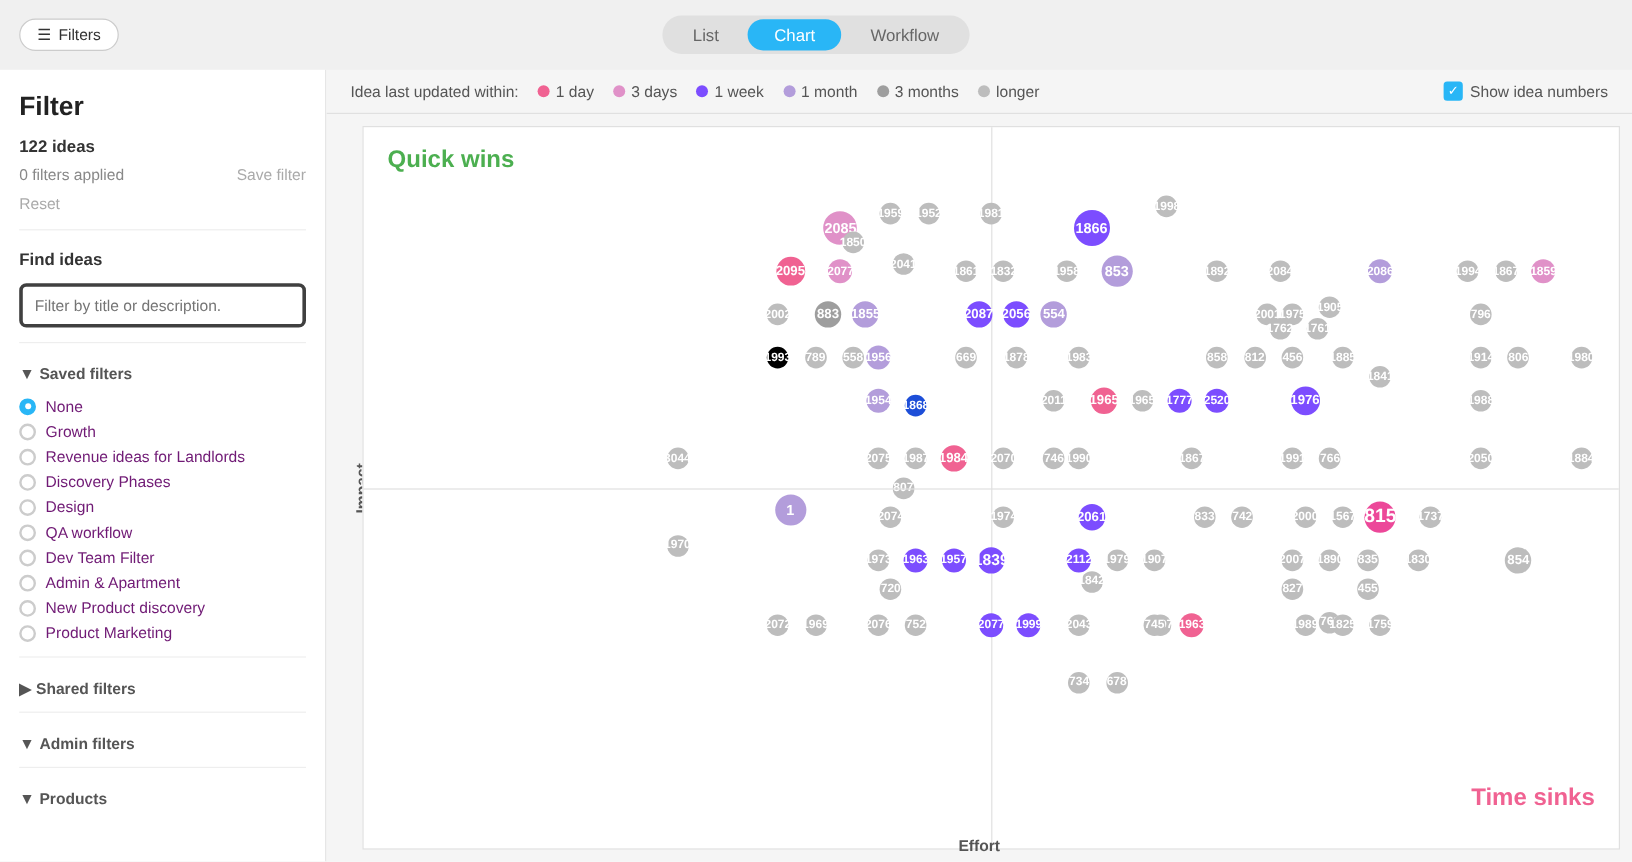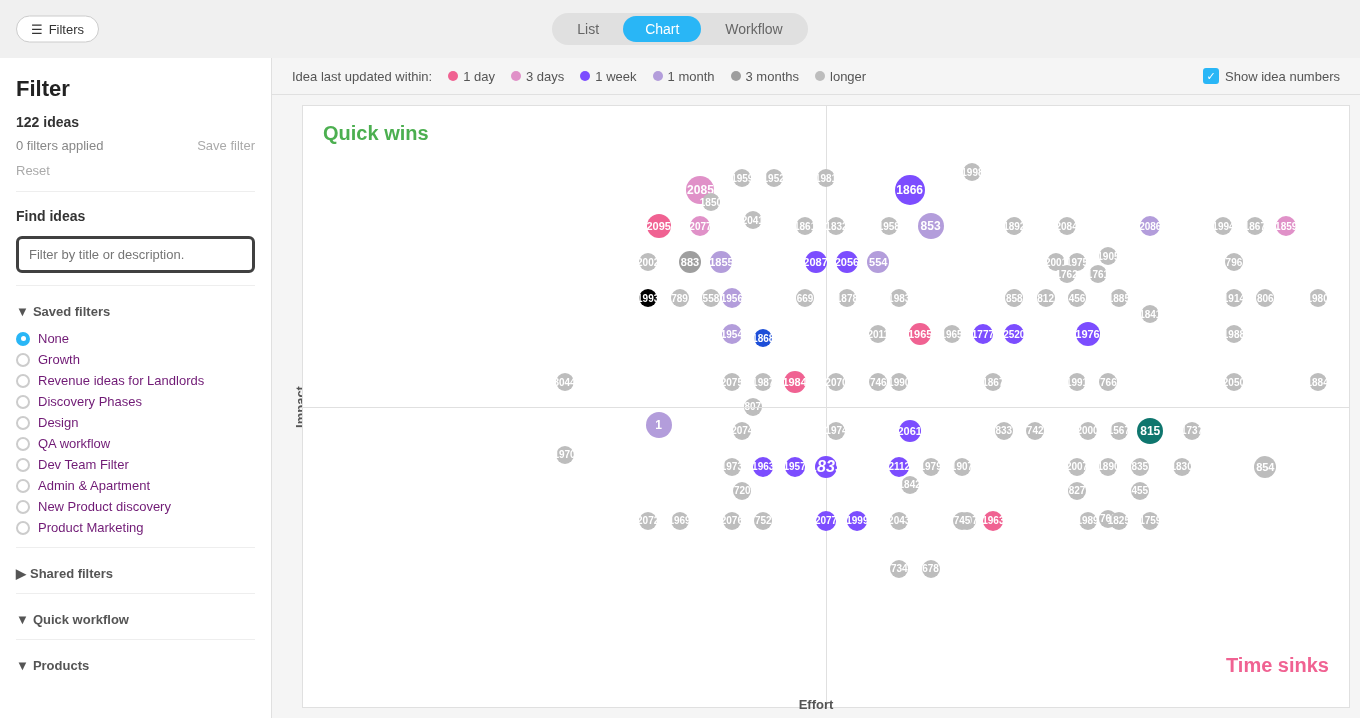--- a/index.html
+++ b/index.html
@@ -196,21 +196,21 @@
 
     <div class="section-label">
       <span>▶</span>
       <span>Shared filters</span>
     </div>
 
     <hr class="divider">
 
     <div class="section-label">
       <span>▼</span>
-      <span>Quick workflow</span>
+      <span>Admin filters</span>
     </div>
 
     <hr class="divider">
 
     <div class="section-label">
       <span>▼</span>
       <span>Products</span>
     </div>
   </div>
 
@@ -323,26 +323,26 @@
           <div class="bubble" style="left: 97%; top: 46%; width: 18px; height: 18px; background: rgb(189, 189, 189); font-size: 10px;">1884</div>
           <div class="bubble" style="left: 43%; top: 50%; width: 18px; height: 18px; background: rgb(189, 189, 189); font-size: 10px;">807</div>
           <div class="bubble" style="left: 34%; top: 53%; width: 26px; height: 26px; background: rgb(179, 157, 219); font-size: 12px;">1</div>
           <div class="bubble" style="left: 42%; top: 54%; width: 18px; height: 18px; background: rgb(189, 189, 189); font-size: 10px;">2074</div>
           <div class="bubble" style="left: 51%; top: 54%; width: 18px; height: 18px; background: rgb(189, 189, 189); font-size: 10px;">1974</div>
           <div class="bubble" style="left: 58%; top: 54%; width: 22px; height: 22px; background: rgb(124, 77, 255); font-size: 11px;">2061</div>
           <div class="bubble" style="left: 67%; top: 54%; width: 18px; height: 18px; background: rgb(189, 189, 189); font-size: 10px;">833</div>
           <div class="bubble" style="left: 70%; top: 54%; width: 18px; height: 18px; background: rgb(189, 189, 189); font-size: 10px;">742</div>
           <div class="bubble" style="left: 75%; top: 54%; width: 18px; height: 18px; background: rgb(189, 189, 189); font-size: 10px;">2000</div>
           <div class="bubble" style="left: 78%; top: 54%; width: 18px; height: 18px; background: rgb(189, 189, 189); font-size: 10px;">1567</div>
-          <div class="bubble" style="left: 81%; top: 54%; width: 26px; height: 26px; background: #0f766e; font-size: 12px;">815</div>
+          <div class="bubble" style="left: 81%; top: 54%; width: 26px; height: 26px; background: #ec4899; font-size: 16px;">815</div>
           <div class="bubble" style="left: 85%; top: 54%; width: 18px; height: 18px; background: rgb(189, 189, 189); font-size: 10px;">1737</div>
           <div class="bubble" style="left: 41%; top: 60%; width: 18px; height: 18px; background: rgb(189, 189, 189); font-size: 10px;">1973</div>
           <div class="bubble" style="left: 44%; top: 60%; width: 20px; height: 20px; background: rgb(124, 77, 255); font-size: 10px;">1963</div>
           <div class="bubble" style="left: 47%; top: 60%; width: 20px; height: 20px; background: rgb(124, 77, 255); font-size: 10px;">1957</div>
-          <div class="bubble" style="left: 50%; top: 60%; width: 22px; height: 22px; background: rgb(124, 77, 255); font-size: 16px; font-style: italic;">1839</div>
+          <div class="bubble" style="left: 50%; top: 60%; width: 22px; height: 22px; background: rgb(124, 77, 255); font-size: 13px;">1839</div>
           <div class="bubble" style="left: 57%; top: 60%; width: 20px; height: 20px; background: rgb(124, 77, 255); font-size: 10px;">2112</div>
           <div class="bubble" style="left: 60%; top: 60%; width: 18px; height: 18px; background: rgb(189, 189, 189); font-size: 10px;">1979</div>
           <div class="bubble" style="left: 63%; top: 60%; width: 18px; height: 18px; background: rgb(189, 189, 189); font-size: 10px;">1907</div>
           <div class="bubble" style="left: 74%; top: 60%; width: 18px; height: 18px; background: rgb(189, 189, 189); font-size: 10px;">2007</div>
           <div class="bubble" style="left: 77%; top: 60%; width: 18px; height: 18px; background: rgb(189, 189, 189); font-size: 10px;">1890</div>
           <div class="bubble" style="left: 80%; top: 60%; width: 18px; height: 18px; background: rgb(189, 189, 189); font-size: 10px;">835</div>
           <div class="bubble" style="left: 84%; top: 60%; width: 18px; height: 18px; background: rgb(189, 189, 189); font-size: 10px;">1830</div>
           <div class="bubble" style="left: 92%; top: 60%; width: 22px; height: 22px; background: rgb(189, 189, 189); font-size: 11px;">854</div>
           <div class="bubble" style="left: 58%; top: 63%; width: 18px; height: 18px; background: rgb(189, 189, 189); font-size: 10px;">1842</div>
           <div class="bubble" style="left: 42%; top: 64%; width: 18px; height: 18px; background: rgb(189, 189, 189); font-size: 10px;">720</div>

